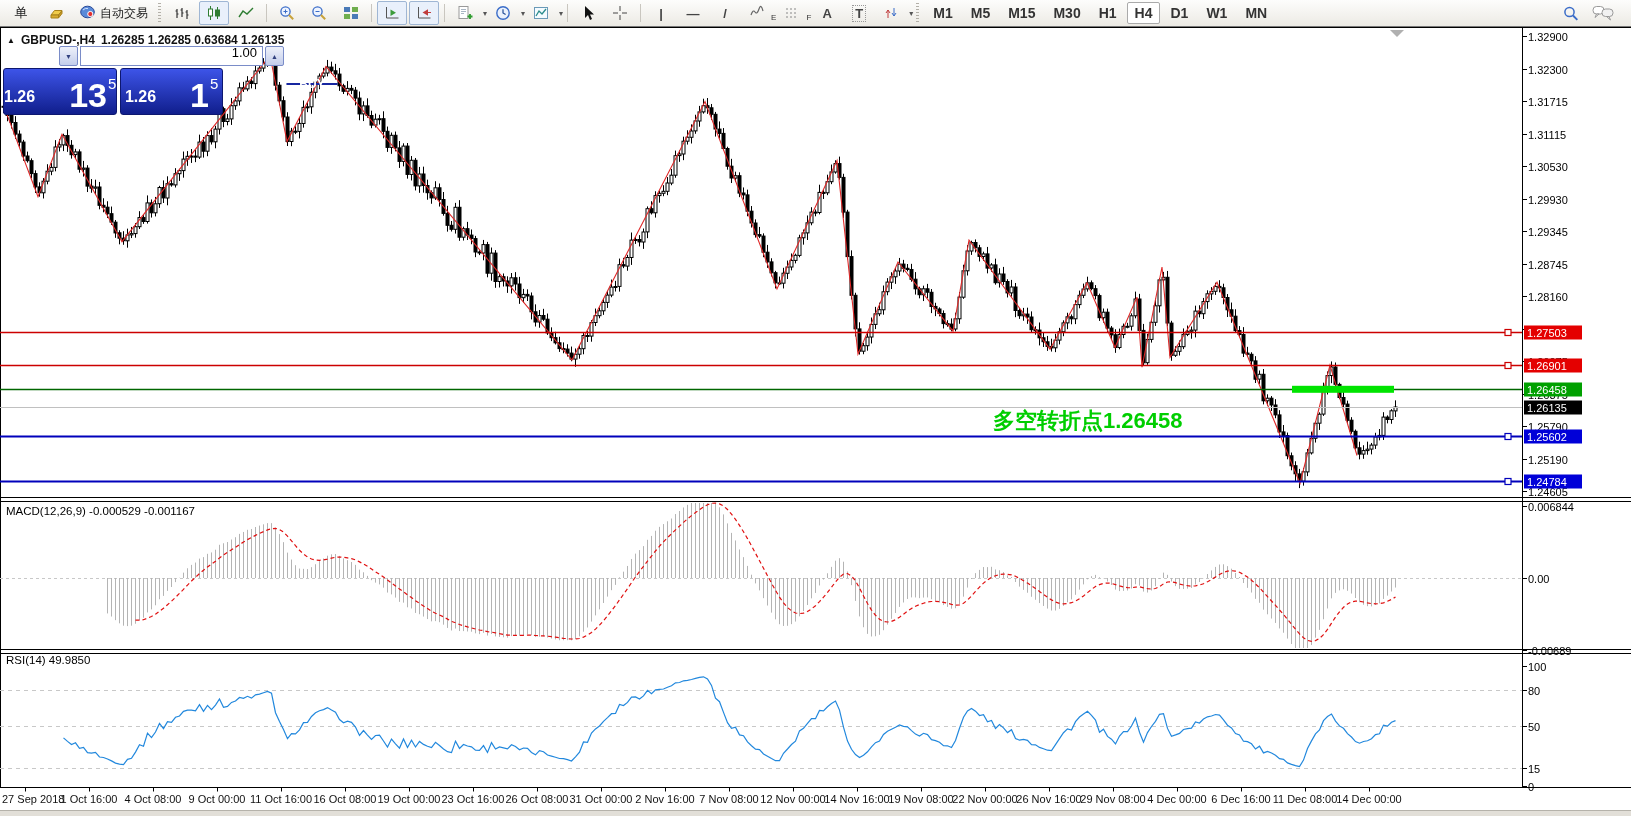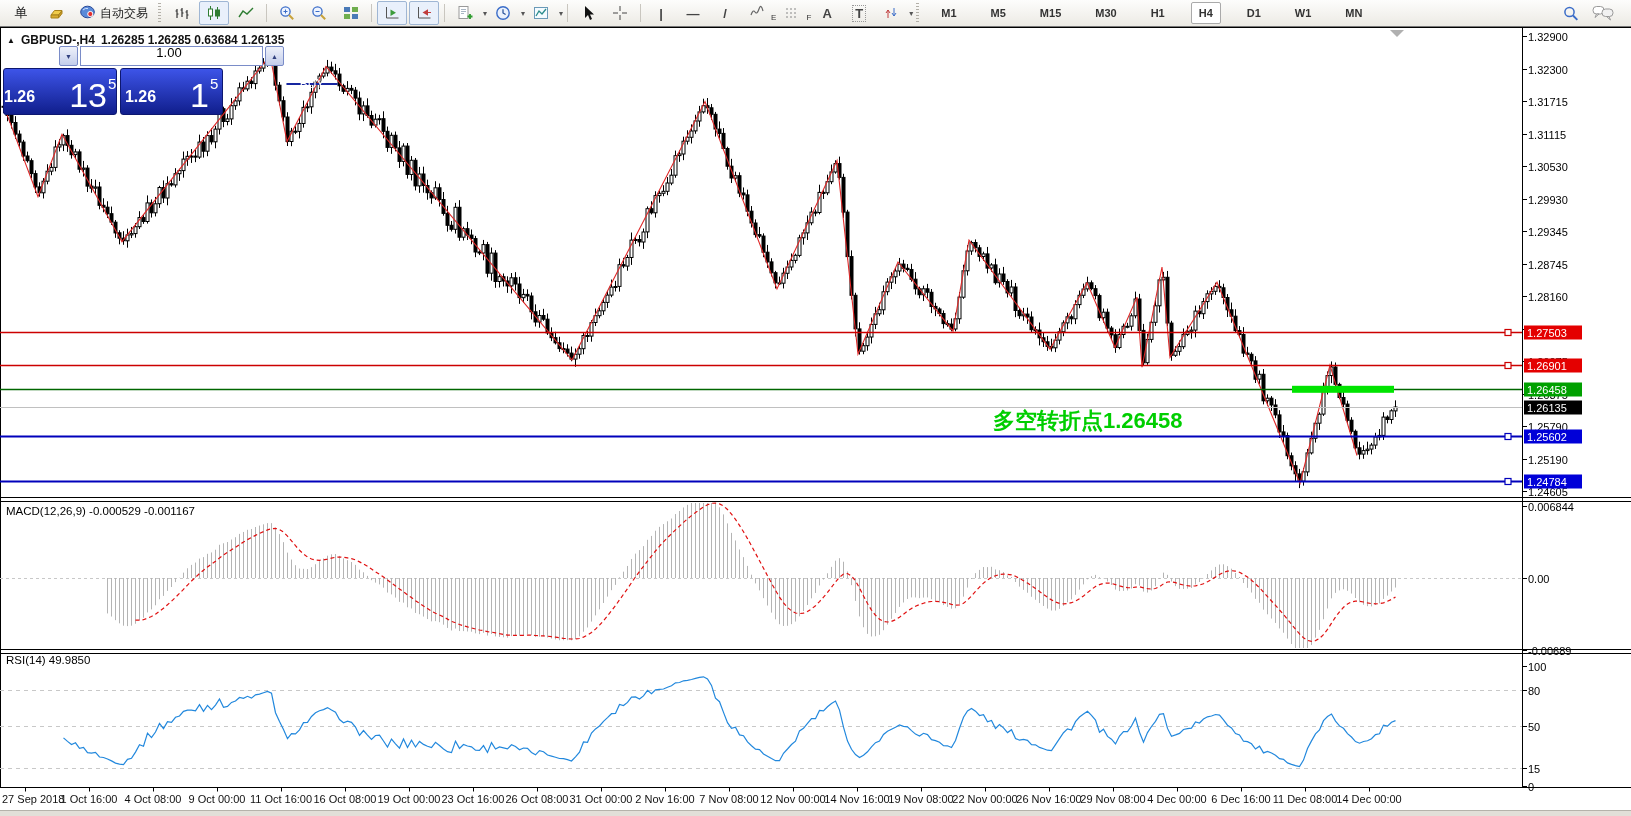--- a/index.html
+++ b/index.html
@@ -15,44 +15,44 @@
     margin:0 1px;border:1px solid transparent;border-radius:2px;font-size:12px;color:#222;cursor:default;}
   .tbtn.wide{padding:0 5px;gap:4px;}
   .tbtn.pressed{border-color:#9fb6d4;background:#e9f0fb;}
   .sep{width:1px;height:18px;background:#c9c6bf;margin:0 4px;}
   .grip{width:3px;height:20px;margin:0 5px 0 3px;
     background:repeating-linear-gradient(to bottom,#b3b0a8 0 1px,transparent 1px 3px);}
   .dd{font-size:8px;color:#555;margin-left:2px;}
   .ordtxt{font-size:13px;color:#222;}
   .glyphtool{font-size:13px;color:#444;font-weight:bold;}
   .subletter{font-size:8px;color:#333;margin-left:-2px;margin-top:8px;}
-  .tfbtn{height:20px;padding:0 7px;display:flex;align-items:center;margin:0 9px;border:1px solid transparent;
-    border-radius:2px;font-size:11px;font-weight:bold;color:#333;}
+  .tfbtn{height:20px;padding:0 7px;display:flex;align-items:center;margin:0 1px;border:1px solid transparent;
+    border-radius:2px;font-size:14px;font-weight:bold;color:#333;}
   .tfbtn.active{background:#fff;border-color:#aaa;}
   #tb-right{margin-left:auto;display:flex;align-items:center;margin-right:10px;}
 
   
   #chartsvg{position:absolute;left:0;top:0;z-index:1;}
   #title{position:absolute;left:7px;top:33px;z-index:20;font-size:12px;font-weight:bold;color:#111;
     display:flex;align-items:center;gap:6px;}
   #title .mk{font-size:8px;}
   #tradepanel{position:absolute;left:3px;top:46px;width:220px;z-index:25;}
   .tp-row1{display:flex;height:20px;gap:2px;}
   .tp-btn{flex:0 0 52px;background:linear-gradient(#4a63f2,#2135c4);border:1px solid #1726a0;border-radius:4px;
     color:#fff;font-size:12px;display:flex;align-items:center;justify-content:center;margin-top:37px;}
-  .tp-btn.buy{flex:0 0 50px;}
+  .tp-btn.buy{flex:0 0 50px;font-weight:bold;}
   .spin{flex:0 0 17px;background:linear-gradient(#eef1fa,#c3cdeb);border:1px solid #7a8cc8;border-radius:2px;
     display:flex;align-items:center;justify-content:center;font-size:7px;color:#30407e;}
   .vol{flex:0 0 64px;border:1px solid #7a8cc8;font-family:"Liberation Sans",sans-serif;
-    font-size:13px;text-align:center;padding:0 5px 8px 0;outline:none;}
+    font-size:13px;text-align:right;padding:0 5px 8px 0;outline:none;}
   .tp-row2{display:flex;margin-top:2px;gap:3px;}
   .bigq{flex:1;height:43px;background:linear-gradient(#3d54e8,#101e8c);border:1px solid #0d1770;border-radius:3px;
     color:#fff;display:flex;align-items:flex-end;justify-content:center;padding-bottom:2px;}
   .bigq .pfx{font-size:16px;font-weight:bold;margin:0 2px 6px 0;}
-  .bigq .big{font-size:34px;font-weight:normal;line-height:34px;margin-left:32px;}
+  .bigq .big{font-size:34px;font-weight:bold;line-height:34px;margin-left:32px;}
   .bigq .sup{font-size:15px;margin:2px 0 0 1px;align-self:flex-start;padding-top:4px;}
 </style>
 </head>
 <body>
 
 <svg id="chartsvg" width="1631" height="816">
     <rect x="0" y="27" width="1631" height="789" fill="#ffffff"></rect>
     <line x1="0" y1="27.5" x2="1631" y2="27.5" stroke="#000" stroke-width="1"></line>
     <line x1="0.5" y1="27.5" x2="0.5" y2="787.5" stroke="#000" stroke-width="1"></line>
     <line x1="0" y1="497.5" x2="1631" y2="497.5" stroke="#000" stroke-width="1"></line>

